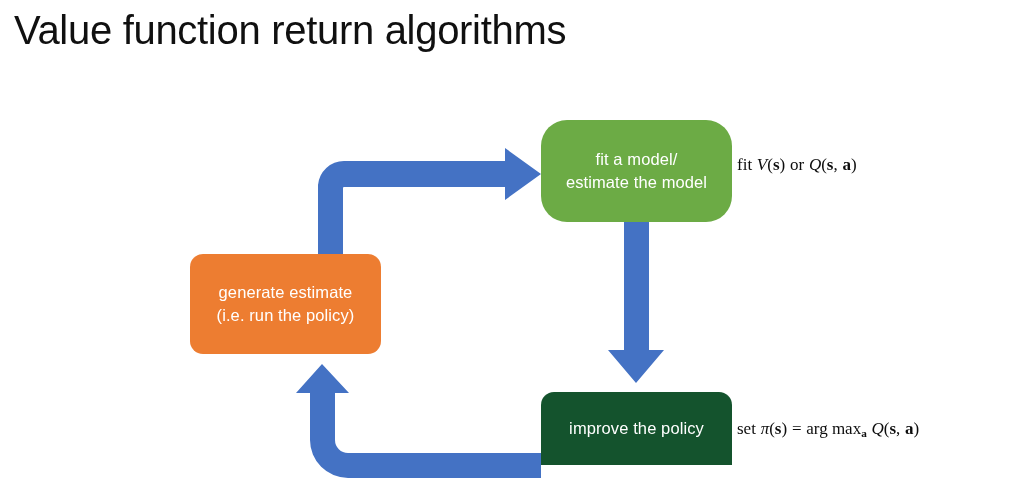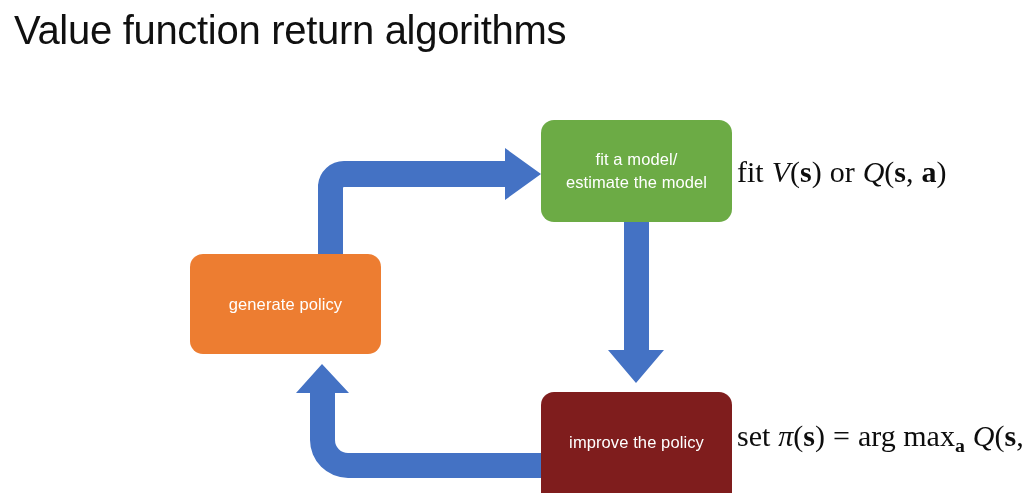--- a/index.html
+++ b/index.html
@@ -55,43 +55,44 @@
     z-index: 4;
   }
   .node .line { display: block; }
 
   #node-fit-model {
     left: 541px;
     top: 120px;
     width: 191px;
     height: 102px;
     background: #6cab45;
+    border-radius: 26px;
   }
   #node-generate-samples {
     left: 190px;
     top: 254px;
     width: 191px;
     height: 100px;
     background: #ed7d31;
   }
   #node-improve-policy {
     left: 541px;
     top: 392px;
     width: 191px;
-    height: 101px;
-    background: #7f1d1d;
+    height: 73px;
+    background: #14532d;
     border-bottom-left-radius: 0;
     border-bottom-right-radius: 0;
   }
 
   
   .annotation {
     position: absolute;
     font-family: "Liberation Serif", serif;
-    font-size: 30px;
+    font-size: 17px;
     color: #0d0d0d;
     white-space: nowrap;
     z-index: 5;
   }
   .annotation .mi { font-style: italic; }
   .annotation .vec { font-weight: bold; font-style: normal; }
   .annotation .op { font-style: normal; }
   .annotation .sub {
     font-size: 0.66em;
     font-weight: bold;
@@ -165,21 +166,22 @@
 
   <div class="node" id="node-fit-model">
     <div>
       <span class="line">fit a model/</span>
       <span class="line">estimate the model</span>
     </div>
   </div>
 
   <div class="node" id="node-generate-samples">
     <div>
-      <span class="line">generate policy</span>
+      <span class="line">generate estimate</span>
+      <span class="line">(i.e. run the policy)</span>
     </div>
   </div>
 
   <div class="node" id="node-improve-policy">
     <div>
       <span class="line">improve the policy</span>
     </div>
   </div>
 
   <div class="annotation" id="annotation-fit">

